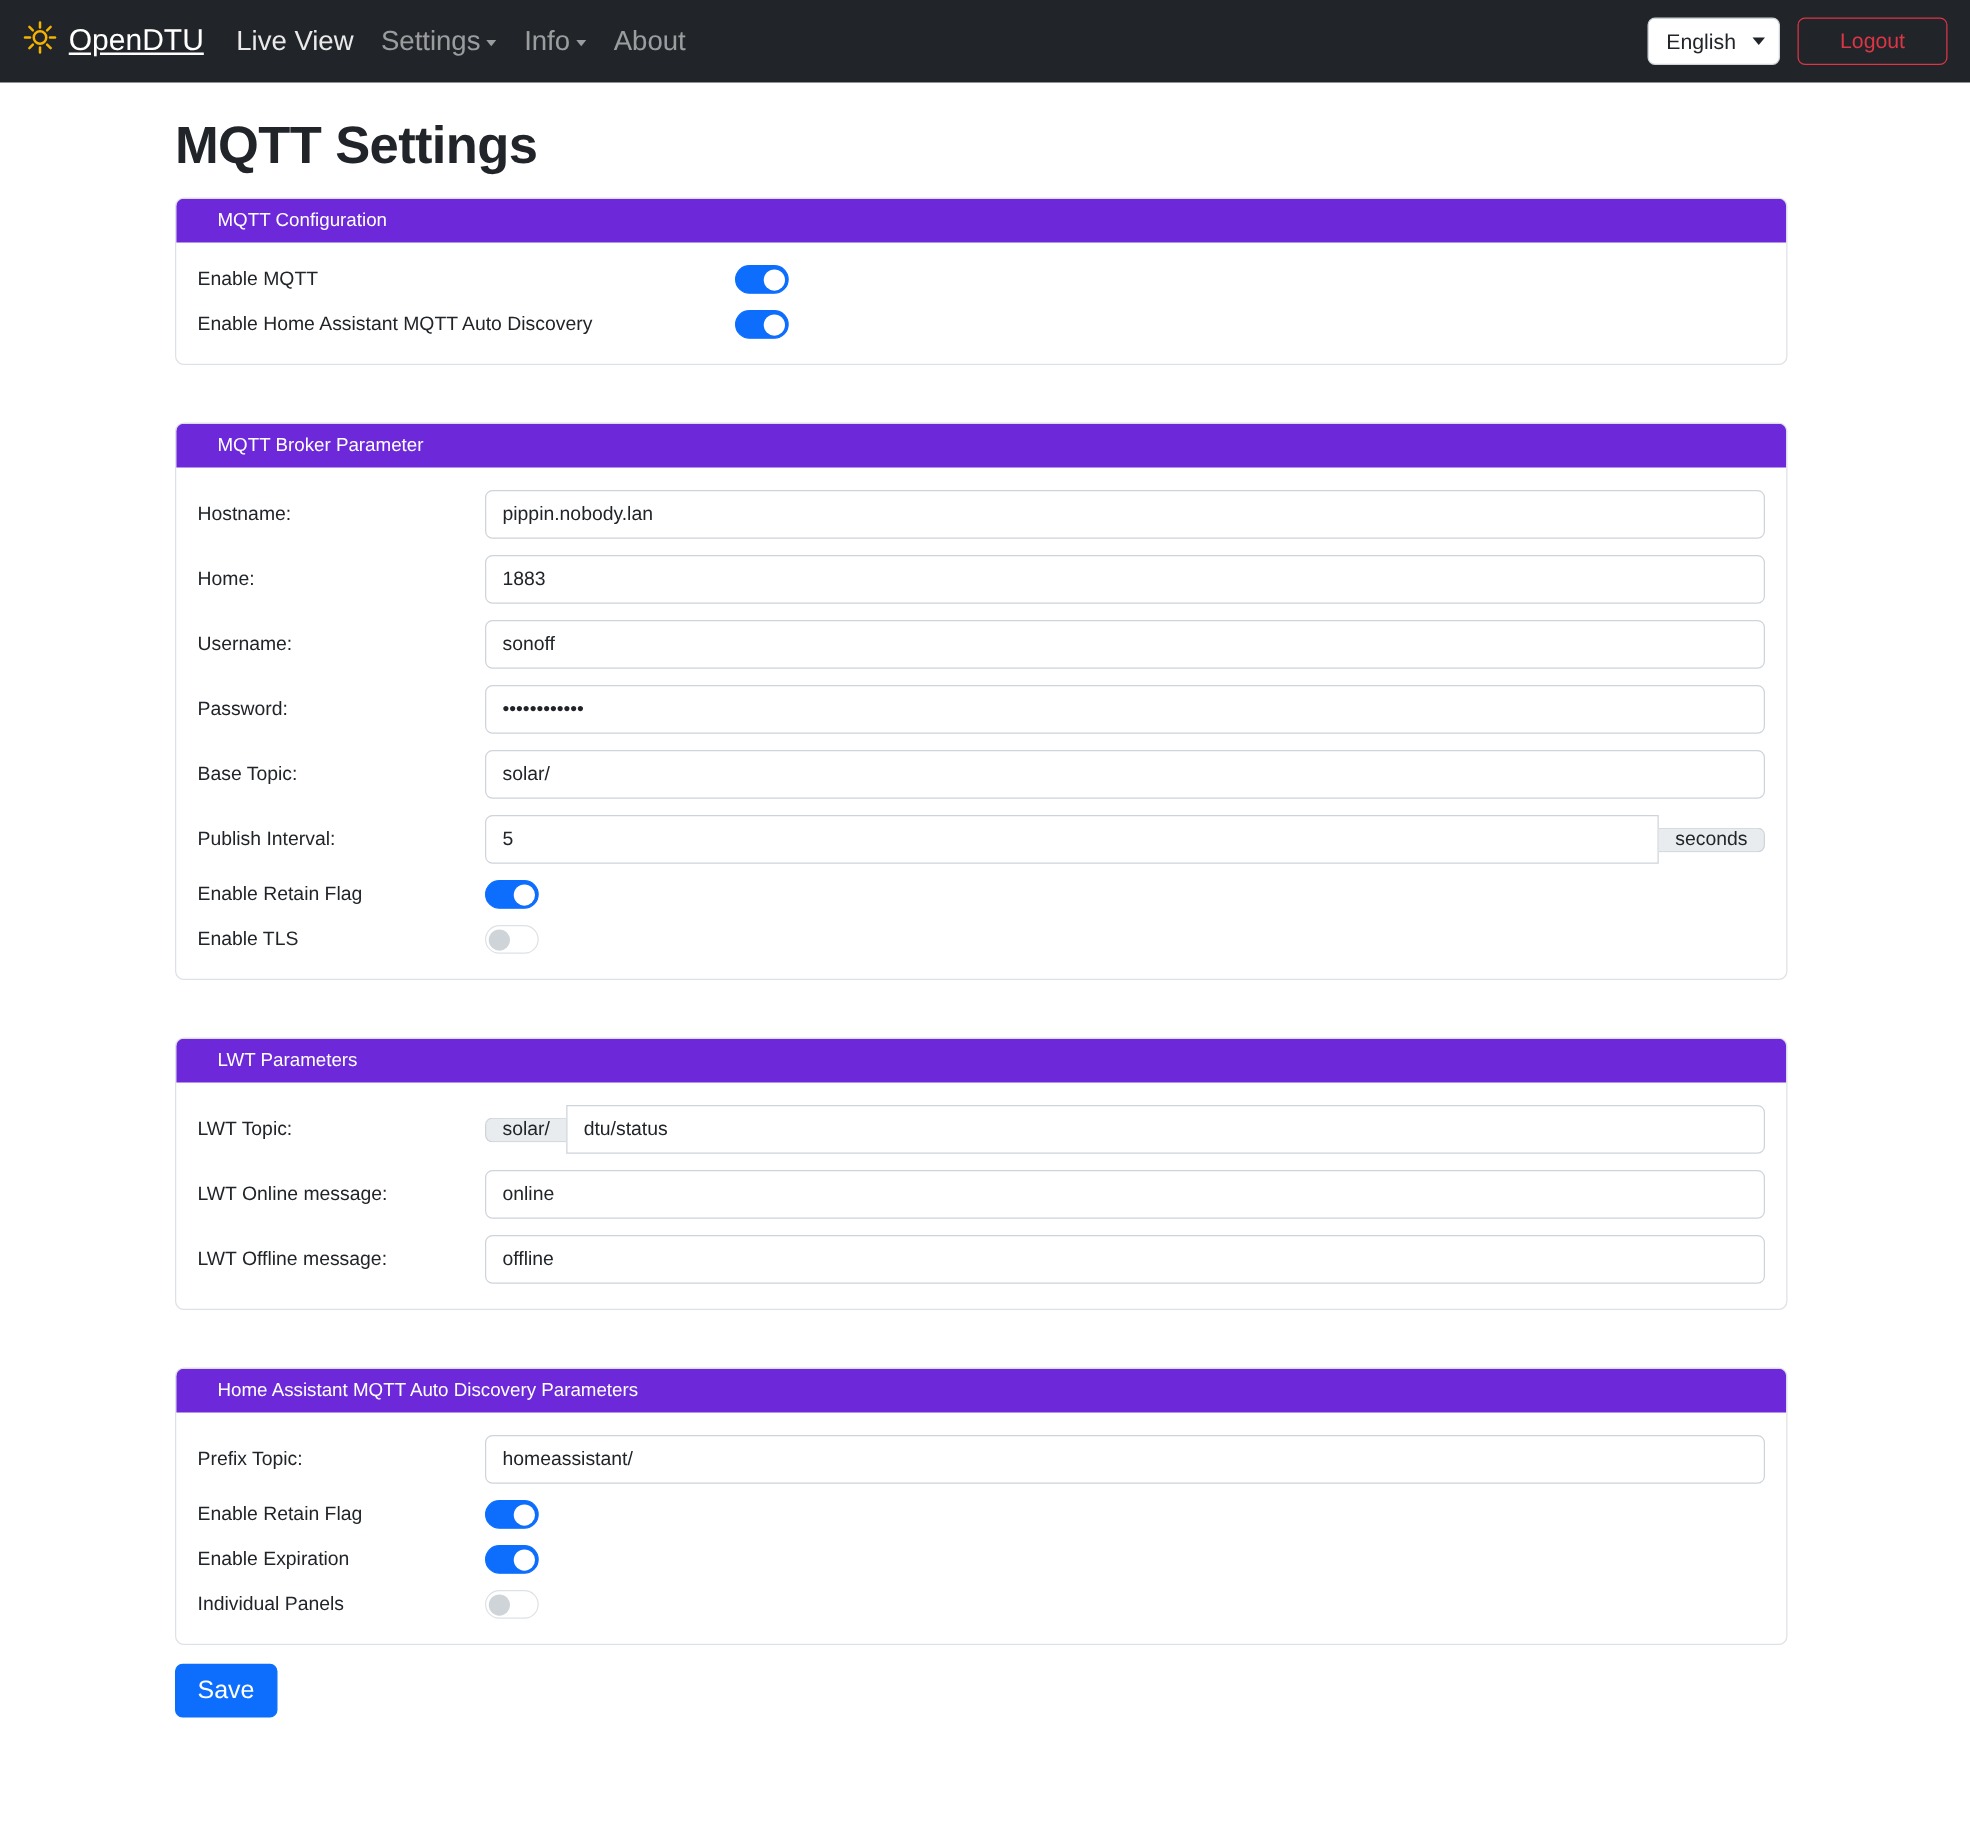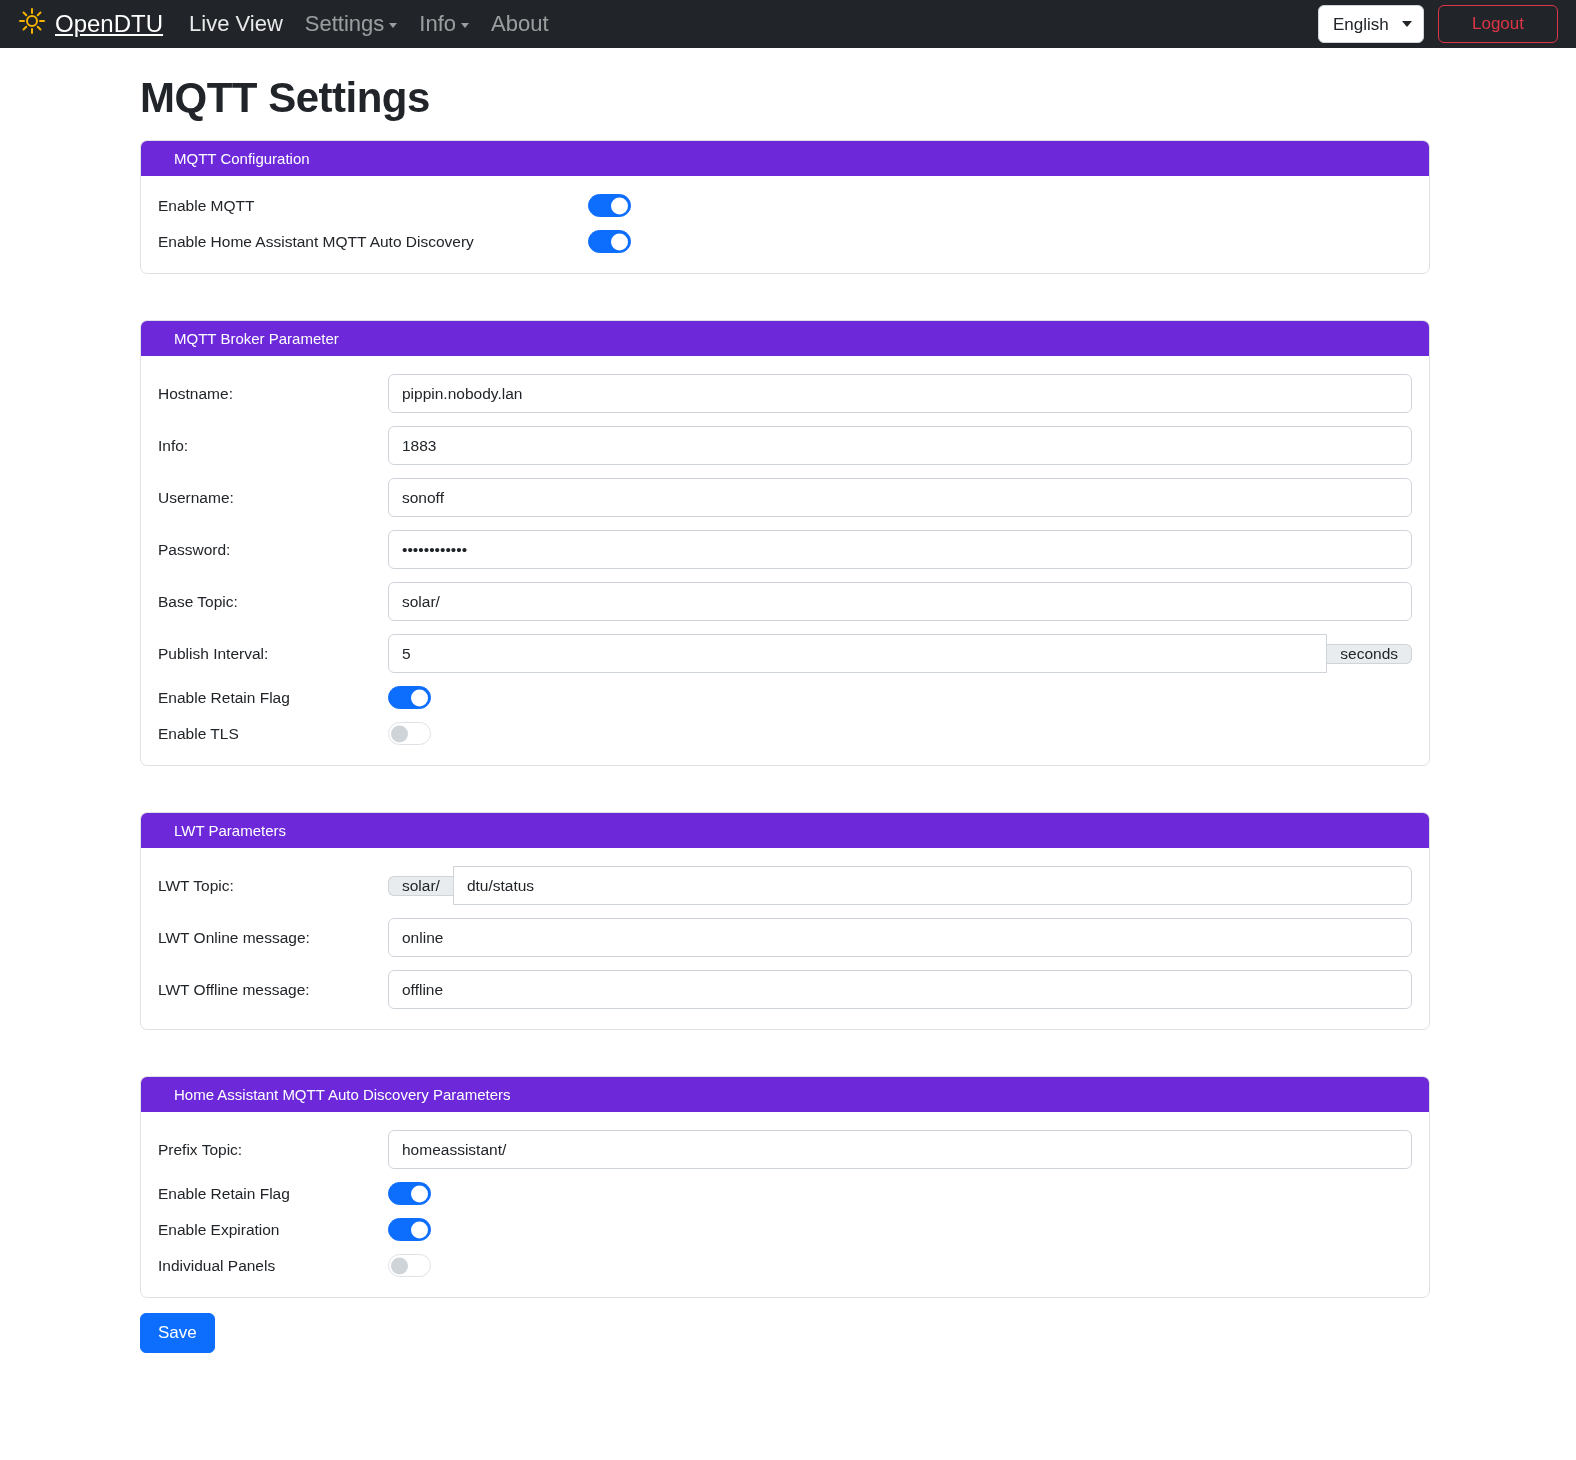--- a/index.html
+++ b/index.html
@@ -6,21 +6,21 @@
   html, body {
     margin: 0; padding: 0;
     width: 1576px; height: 1460px;
     background: #ffffff;
     font-family: "Liberation Sans", sans-serif;
     color: #212529;
   }
 
   
   .navbar {
-    height: 48px;
+    height: 66px;
     background: #212529;
     display: flex;
     align-items: center;
     padding: 0 18px 0 18px;
     color: #ffffff;
   }
   .brand {
     display: flex;
     align-items: center;
     gap: 9px;
@@ -212,21 +212,21 @@
   .toggle.off .knob { left: 2px; background: #cfd4d9; }
   .label-wide { width: 430px; }
 
   .save-wrap {
     margin: 15px 0 0 140px;
   }
   .save-btn {
     background: #0d6efd;
     border: 1px solid #0d6efd;
     color: #ffffff;
-    font-size: 17px;
+    font-size: 20px;
     font-family: "Liberation Sans", sans-serif;
     border-radius: 6px;
     padding: 9px 17px;
     cursor: pointer;
   }
 </style>
 </head>
 <body>
 
 <div class="navbar">
@@ -304,21 +304,21 @@
     <div class="card-body">
 
       <div class="row">
         <div class="row-label">Hostname:</div>
         <div class="field">
           <input class="input" type="text" value="pippin.nobody.lan" style="">
         </div>
       </div>
 
       <div class="row">
-        <div class="row-label">Info:</div>
+        <div class="row-label">Home:</div>
         <div class="field">
           <input class="input" type="text" value="1883" style="">
         </div>
       </div>
 
       <div class="row">
         <div class="row-label">Username:</div>
         <div class="field">
           <input class="input" type="text" value="sonoff" style="">
         </div>

